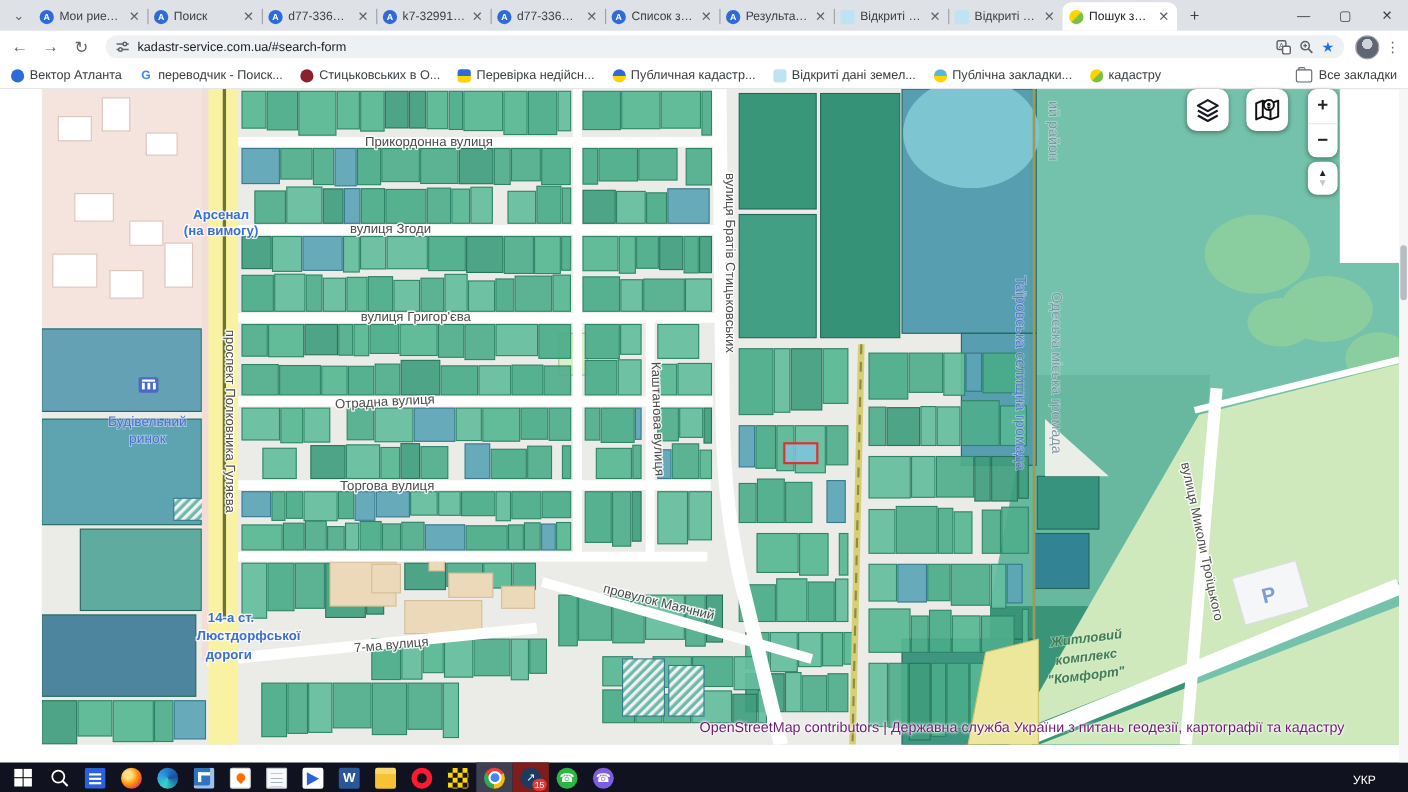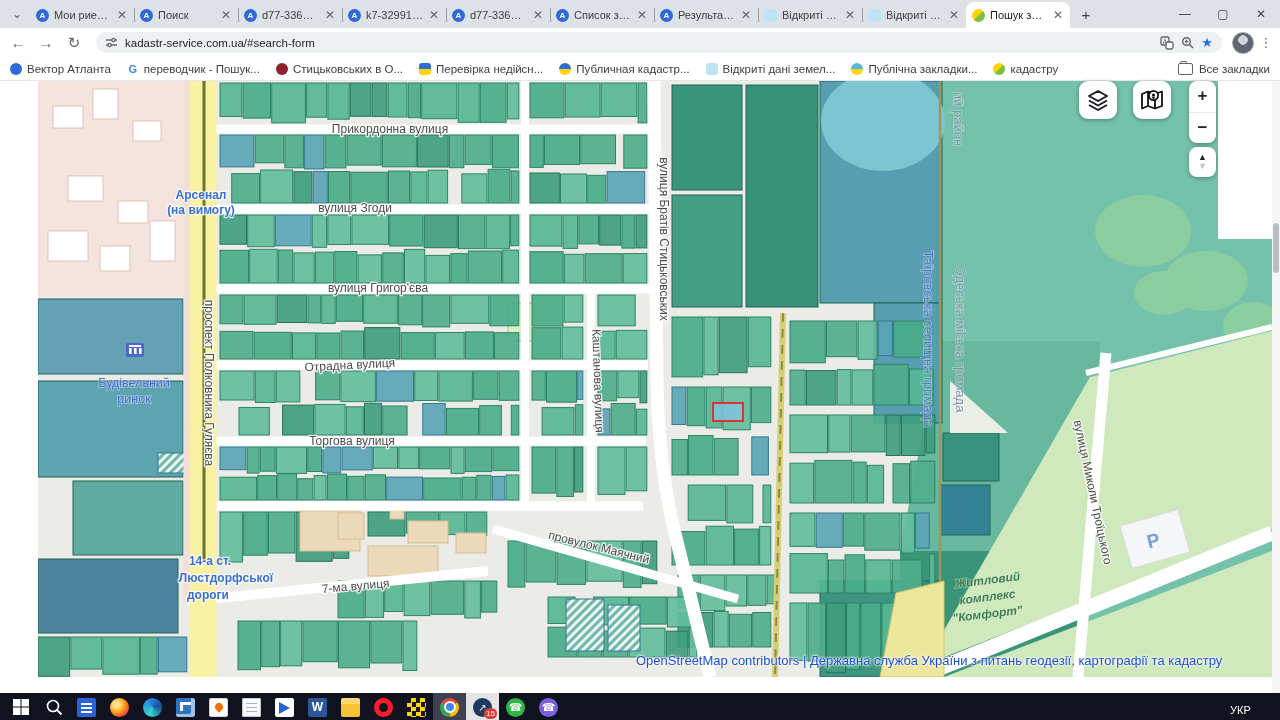--- a/index.html
+++ b/index.html
@@ -48,35 +48,35 @@
   
   #page{position:relative;height:612px;background:#fff;}
   #map-wrap{position:absolute;left:38px;top:0;width:1234px;height:596px;overflow:hidden;background:#ebebe7;}
   text{font-family:"Liberation Sans","DejaVu Sans",sans-serif;}
   .m-street{fill:#4c4c4c;font-size:12px;paint-order:stroke;stroke:#fff;stroke-width:2.6px;stroke-linejoin:round;stroke-opacity:.85;}
   .m-transit{fill:#3a6fd8;font-size:12px;font-weight:600;paint-order:stroke;stroke:#fff;stroke-width:2.4px;stroke-opacity:.8;}
   .m-poi-blue{fill:#4a6fd0;font-size:12.5px;paint-order:stroke;stroke:#eef;stroke-width:1.6px;stroke-opacity:.5;}
   .m-admin{fill:#8095a8;font-size:13px;paint-order:stroke;stroke:#fff;stroke-width:1.4px;stroke-opacity:.4;}
   .m-admin-blue{fill:#5b78cc;font-size:13px;paint-order:stroke;stroke:#fff;stroke-width:1.4px;stroke-opacity:.4;}
   .m-poi-green{fill:#3f7d55;font-size:12px;font-style:italic;font-weight:600;paint-order:stroke;stroke:#dff0d8;stroke-width:1.6px;stroke-opacity:.5;}
-  #attribution{position:absolute;left:598px;top:572px;font-size:13px;color:#1d4ed8;white-space:nowrap;
+  #attribution{position:absolute;left:598px;top:572px;font-size:13px;color:#701a75;white-space:nowrap;
     text-shadow:0 0 3px #fff,0 0 3px #fff,0 0 2px #fff;}
   .mapbtn{position:absolute;width:38px;height:38px;background:#fff;border-radius:9px;box-shadow:0 1px 4px rgba(0,0,0,.35);display:flex;align-items:center;justify-content:center;cursor:pointer;}
   #zoomcol{position:absolute;left:1189px;top:0;width:27px;height:62px;background:#fff;border-radius:8px;box-shadow:0 1px 4px rgba(0,0,0,.35);display:flex;flex-direction:column;}
   .zbtn{flex:1;display:flex;align-items:center;justify-content:center;font-size:17px;font-weight:700;color:#222;cursor:pointer;}
   #zoomcol .zbtn:first-child{border-bottom:1px solid #e8e8e8;}
   #arrowbox{position:absolute;left:1189px;top:66px;width:27px;height:30px;background:#fff;border-radius:8px;box-shadow:0 1px 4px rgba(0,0,0,.35);display:flex;flex-direction:column;align-items:center;justify-content:center;font-size:9px;line-height:1.05;cursor:pointer;}
   #arrow-up{color:#222;} #arrow-dn{color:#c6c6c6;}
   #scrollbar{position:absolute;right:0;top:0;width:8px;height:612px;background:#f6f6f6;}
   #scroll-thumb{position:absolute;left:1px;top:142px;width:6px;height:50px;background:#b8bdc2;border-radius:3px;}
   
   #taskbar{height:28px;background:#11121f;display:flex;align-items:center;padding:0 4px;}
   .slot{width:33px;height:28px;display:flex;align-items:center;justify-content:center;position:relative;cursor:pointer;flex:none;}
   .slot.hl-gray{background:#3e4152;}
-  .slot.hl-orange{background:#e5e5e5;}
+  .slot.hl-orange{background:#7f1d1d;}
   .i{width:19px;height:19px;position:relative;box-sizing:border-box;}
   .i-save{background:#2a62d9;border-radius:2px;background-image:linear-gradient(#fff 0 0),linear-gradient(#fff 0 0),linear-gradient(#fff 0 0);background-size:11px 2px;background-position:4px 5px,4px 9px,4px 13px;background-repeat:no-repeat;}
   .i-firefox{border-radius:50%;background:radial-gradient(circle at 35% 35%,#ffe28a 0 18%,#ff9500 48%,#e3366a 78%,#7542e4 100%);}
   .i-edge{border-radius:50%;background:conic-gradient(from 200deg,#35d4c7,#2c8fe0,#174f9e,#35d4c7);}
   .i-calculator{background:#2f74c0;border-radius:2px;background-image:linear-gradient(#fff 0 0),linear-gradient(#fff 0 0);background-size:11px 3px,3px 9px;background-position:4px 4px,4px 4px;background-repeat:no-repeat;box-shadow:inset -4px -3px 0 rgba(255,255,255,.55);}
   .i-maps{background:#fff;border:1px solid #d5d5d5;border-radius:2px;}
   .i-maps::after{content:"";position:absolute;left:5px;top:4px;width:8px;height:8px;border-radius:50% 50% 50% 0;background:#ff6d00;transform:rotate(-45deg);}
   .i-notepad{background:#f8fafc;border:1px solid #c4cad0;border-radius:1px;background-image:repeating-linear-gradient(#aab6c2 0 1px,transparent 1px 4px);background-size:11px 12px;background-position:3px 4px;background-repeat:no-repeat;}
   .i-mail{background:#fff;border-radius:2px;}
   .i-mail::after{content:"";position:absolute;left:4px;top:4px;border-left:11px solid #2a62d9;border-top:6px solid transparent;border-bottom:6px solid transparent;}
@@ -204,21 +204,21 @@
 </div>
 
 <div id="bookmarks">
 
   <span class="bm">
       <span class="bmi bmi-crm"></span>
       <span>Вектор Атланта</span>
     </span>
     <span class="bm">
       <span class="bmi bmi-google">G</span>
-      <span>переводчик - Пошук...</span>
+      <span>переводчик - Поиск...</span>
     </span>
     <span class="bm">
       <span class="bmi bmi-realty"></span>
       <span>Стицьковських в О...</span>
     </span>
     <span class="bm">
       <span class="bmi bmi-check"></span>
       <span>Перевірка недійсн...</span>
     </span>
     <span class="bm">

